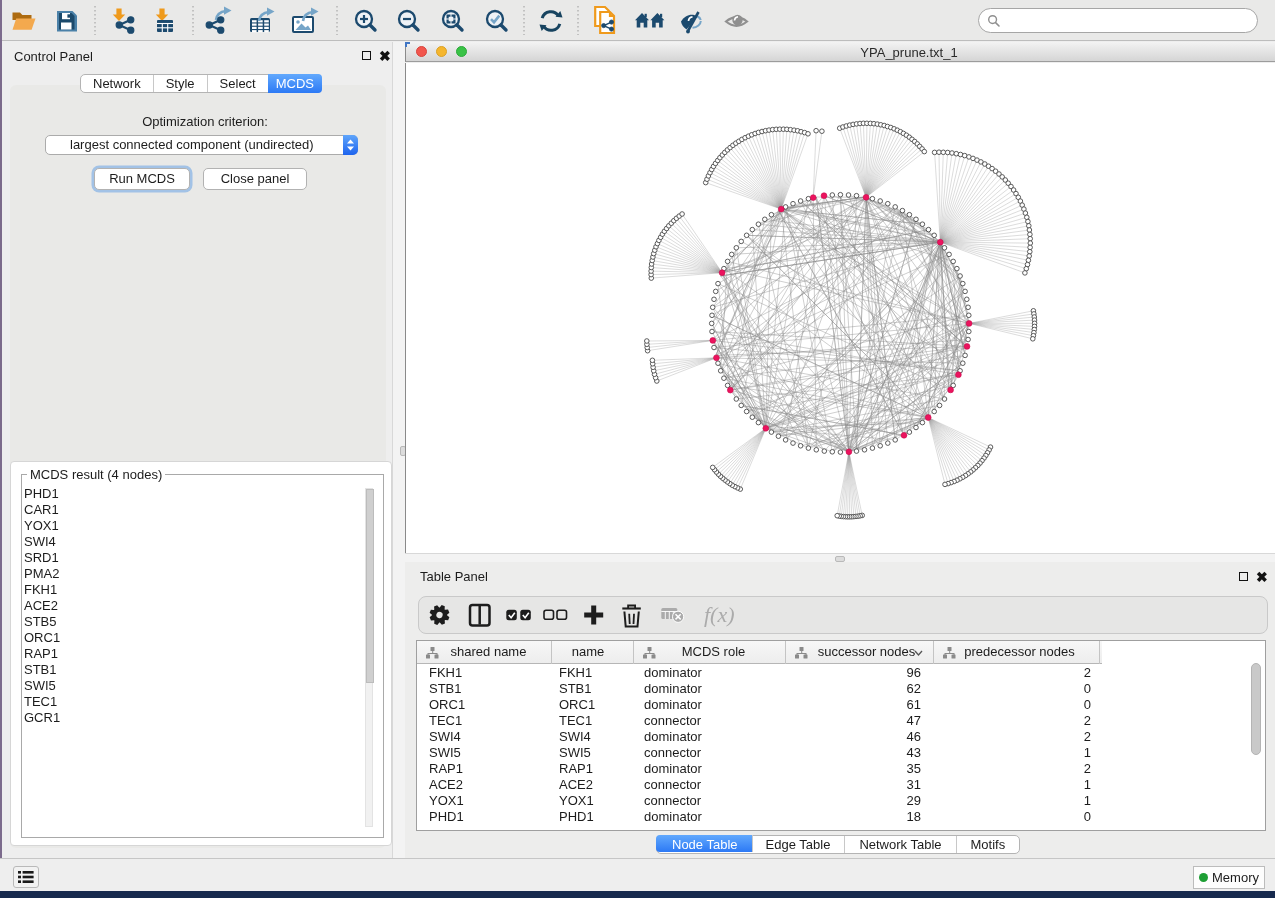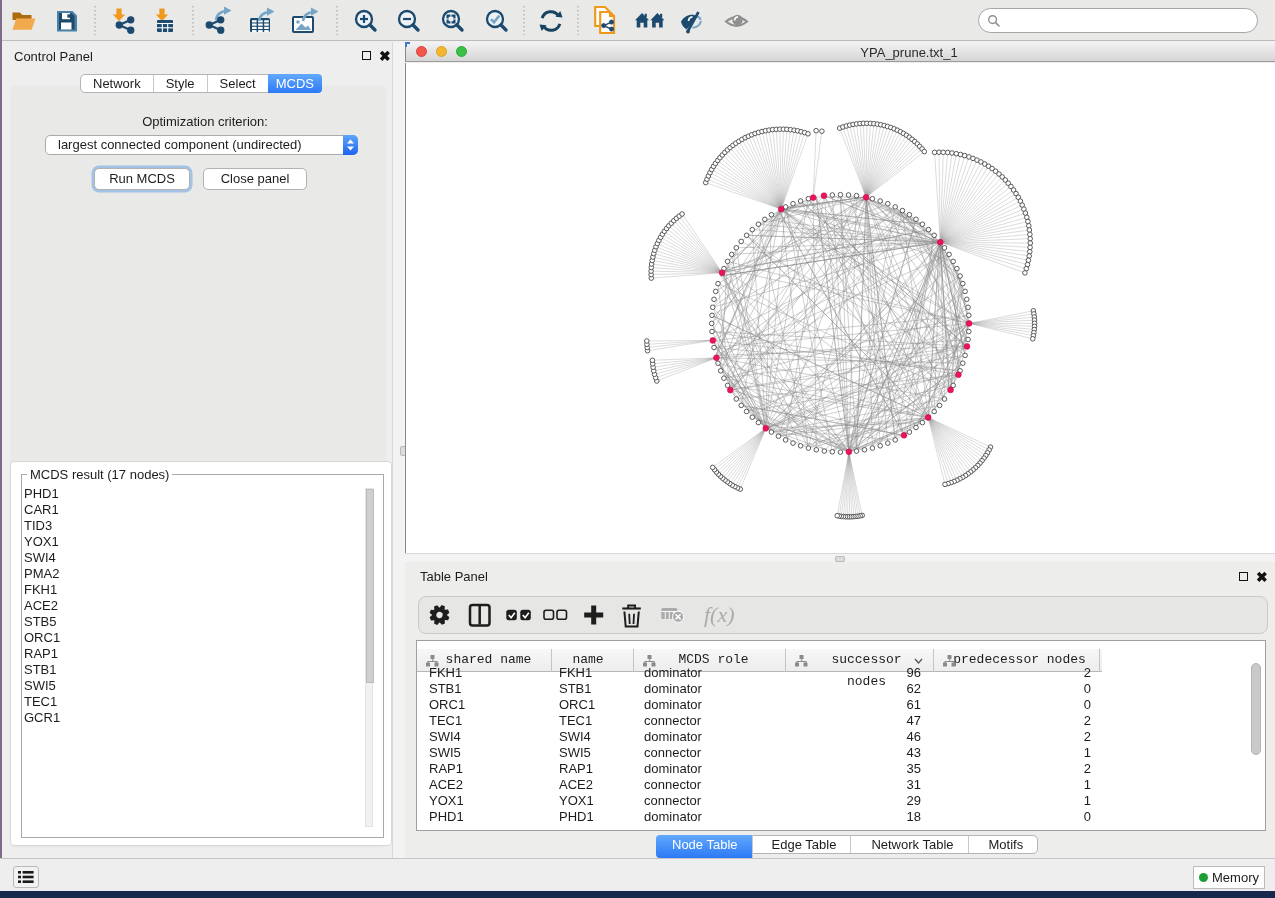--- a/index.html
+++ b/index.html
@@ -17,21 +17,21 @@
 #cpanel { left:2px; top:42px; width:390px; height:816px; background:#eeeeee; }
 #cp-title { position:absolute; left:12px; top:7px; }
 .floatbtn { position:absolute; top:9px; width:9px; height:9px; border:1.5px solid #111; }
 .closex { position:absolute; top:6px; font-size:14px; font-weight:bold; color:#111; }
 #cp-pane { position:absolute; left:8px; top:43px; width:376px; height:763px; background:#e9e9e7; border-radius:6px; }
 #cp-tabs { position:absolute; left:78px; top:32px; height:19px; display:flex; background:#fff; border:1px solid #b4b4b4; border-radius:5px; z-index:3; }
 .cptab { height:17px; line-height:17px; padding:0 12px; border-right:1px solid #c8c8c8; color:#1c1c1c; }
 .cptab:last-child { border-right:none; }
 .cptab.sel { background:linear-gradient(#62a9fd,#2c79f5); color:#fff; border-radius:0 4px 4px 0; margin:-1px; height:19px; line-height:19px; border-right:none; padding:0 8px; }
 #optlabel { position:absolute; left:8px; top:72px; width:100%; text-align:center; }
-#dropdown { position:absolute; left:43px; top:93px; width:313px; height:20px; background:#fff; border:1px solid #ababab; border-radius:5px; line-height:18px; padding-left:12px; }
+#dropdown { position:absolute; left:43px; top:93px; width:313px; height:20px; background:#fff; border:1px solid #ababab; border-radius:5px; line-height:18px; padding-left:24px; }
 #dd-btn { position:absolute; right:-1px; top:-1px; width:15px; height:20px; background:linear-gradient(#5fa5fb,#1e64ee); border-radius:0 5px 5px 0; }
 #dd-btn svg { position:absolute; left:2px; top:3px; }
 .btn { position:absolute; top:126px; height:22px; background:#fff; border:1px solid #b2b2b2; border-radius:5px; text-align:center; line-height:20px; }
 #runbtn { left:92px; width:96px; box-shadow:0 0 0 2.5px rgba(125,173,229,0.65); }
 #closebtn { left:201px; width:104px; }
 #resultbox { position:absolute; left:8px; top:419px; width:382px; height:385px; background:#fff; border:1px solid #d6d6d6; border-radius:4px; }
 #fieldset { position:absolute; left:10px; top:12px; width:363px; height:364px; border:1px solid #a9a9a9; }
 #fieldlabel { position:absolute; left:5px; top:-8px; background:#fff; padding:0 3px; }
 #mlist { position:absolute; left:1px; top:11px; width:340px; height:346px; background:#fff; overflow:hidden; }
 #mlist div { height:16px; line-height:16px; padding-left:1px; }
@@ -51,32 +51,32 @@
 
 
 #hgutter { left:405px; top:553px; width:870px; height:9px; background:#f3f3f3; border-top:1px solid #d8d8d8; }
 #hhandle { position:absolute; left:430px; top:2px; width:10px; height:6px; background:#dcdcdc; border:1px solid #b9b9b9; border-radius:2px; }
 
 
 #tpanel { left:405px; top:562px; width:870px; height:296px; background:#ededec; }
 #tp-title { position:absolute; left:15px; top:7px; }
 #tp-toolbar { position:absolute; left:13px; top:34px; width:850px; height:38px; background:#e6e6e5; border:1px solid #c9c9c9; border-radius:8px; }
 #ttable { position:absolute; left:11px; top:78px; width:850px; height:191px; background:#fff; border:1px solid #9f9f9f; }
-#thead { position:absolute; left:0; top:8px; height:23px; background:linear-gradient(#f7f7f7,#ededed); border-bottom:1px solid #b6b6b6;font-family:Liberation Mono, monospace; }
+#thead { position:absolute; left:0; top:0; height:23px; background:linear-gradient(#f7f7f7,#ededed); border-bottom:1px solid #b6b6b6; }
 .hcell { position:absolute; top:0; height:23px; border-right:1px solid #c4c4c4; text-align:center; line-height:22px; }
 .hico { position:absolute; left:9px; top:6px; line-height:0; }
 .hchev { position:absolute; right:10px; top:9px; line-height:0; }
 .trow { position:absolute; height:16px; line-height:16px; width:100%; }
 .c1 { position:absolute; left:12px; } .c2 { position:absolute; left:142px; } .c3 { position:absolute; left:227px; }
 .c4 { position:absolute; width:60px; text-align:right; left:444px;} .c5 { position:absolute; width:60px; text-align:right; left:614px;}
 #tscroll { position:absolute; right:4px; top:22px; width:10px; height:92px; background:#c9c9c9; border:1px solid #b4b4b4; border-radius:5px; }
 #ttabs { position:absolute; left:251px; top:273px; height:19px; display:flex; background:#fff; border:1px solid #b4b4b4; border-radius:5px; }
-.ttab { height:17px; line-height:17px; padding:0 14px; border-right:1px solid #c8c8c8;margin-left:6px; }
+.ttab { height:17px; line-height:17px; padding:0 14px; border-right:1px solid #c8c8c8; }
 .ttab:last-child { border-right:none; }
-.ttab.sel { background:linear-gradient(#62a9fd,#2c79f5); color:#fff; border-radius:4px 0 0 4px; margin:-1px; height:23px; line-height:19px;padding-left:16px; }
+.ttab.sel { background:linear-gradient(#62a9fd,#2c79f5); color:#fff; border-radius:4px 0 0 4px; margin:-1px; height:17px; line-height:19px;padding-left:16px; }
 
 
 #statusbar { left:0; top:858px; width:1275px; height:33px; background:#eeeeee; border-top:1px solid #c6c6c6; }
 #listbtn { position:absolute; left:13px; top:7px; width:26px; height:22px; background:#f2f2f2; border:1px solid #b9b9b9; border-radius:3px; }
 #membtn { position:absolute; right:10px; top:7px; width:72px; height:23px; background:#fdfdfd; border:1px solid #bcbcbc; text-align:center; line-height:21px; font-size:13px; }
 #memdot { display:inline-block; width:9px; height:9px; border-radius:50%; background:#1d9e34; margin-right:4px; }
 #navy { left:0; top:891px; width:1275px; height:7px; background:#16294d; }
 </style>
 </head>
 <body>
@@ -263,27 +263,27 @@
     <div id="dd-btn">
         <svg width="11" height="14" viewBox="0 0 11 14">
           <path d="M2 5.5 L5.5 1.5 L9 5.5 Z M2 8.5 L5.5 12.5 L9 8.5 Z" fill="#fff"></path>
         </svg>
       </div>
   </div>
   <div class="btn" id="runbtn">Run MCDS</div>
   <div class="btn" id="closebtn">Close panel</div>
   <div id="resultbox">
     <div id="fieldset">
-      <div id="fieldlabel">MCDS result (17 nodes)</div>
+      <div id="fieldlabel">MCDS result (4 nodes)</div>
       <div id="mlist">
           <div>PHD1</div>
           <div>CAR1</div>
-          <div>TID3</div>
           <div>YOX1</div>
           <div>SWI4</div>
+          <div>SRD1</div>
           <div>PMA2</div>
           <div>FKH1</div>
           <div>ACE2</div>
           <div>STB5</div>
           <div>ORC1</div>
           <div>RAP1</div>
           <div>STB1</div>
           <div>SWI5</div>
           <div>TEC1</div>
           <div>GCR1</div>

